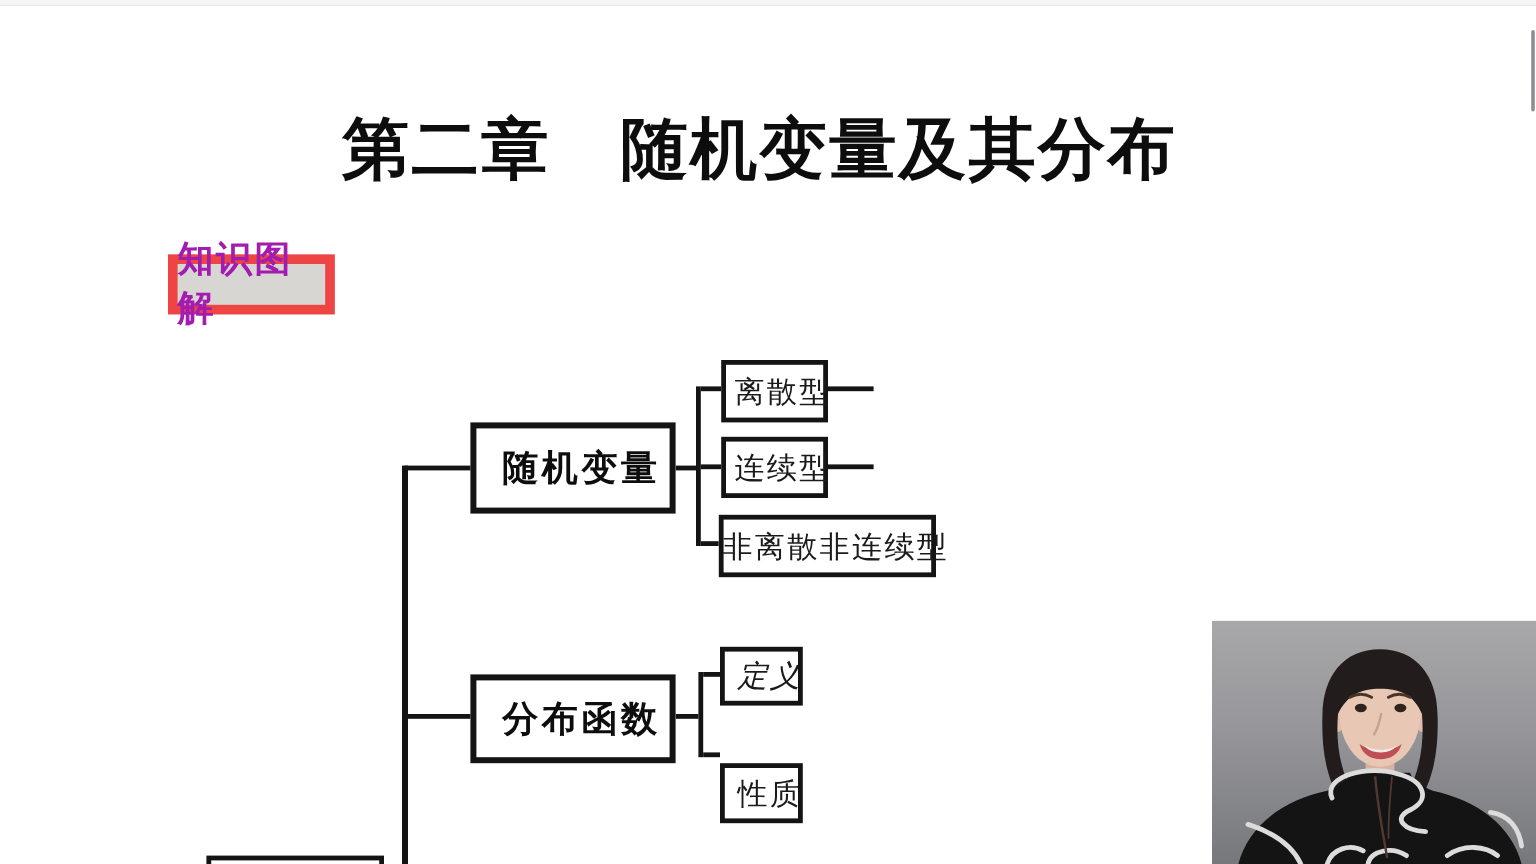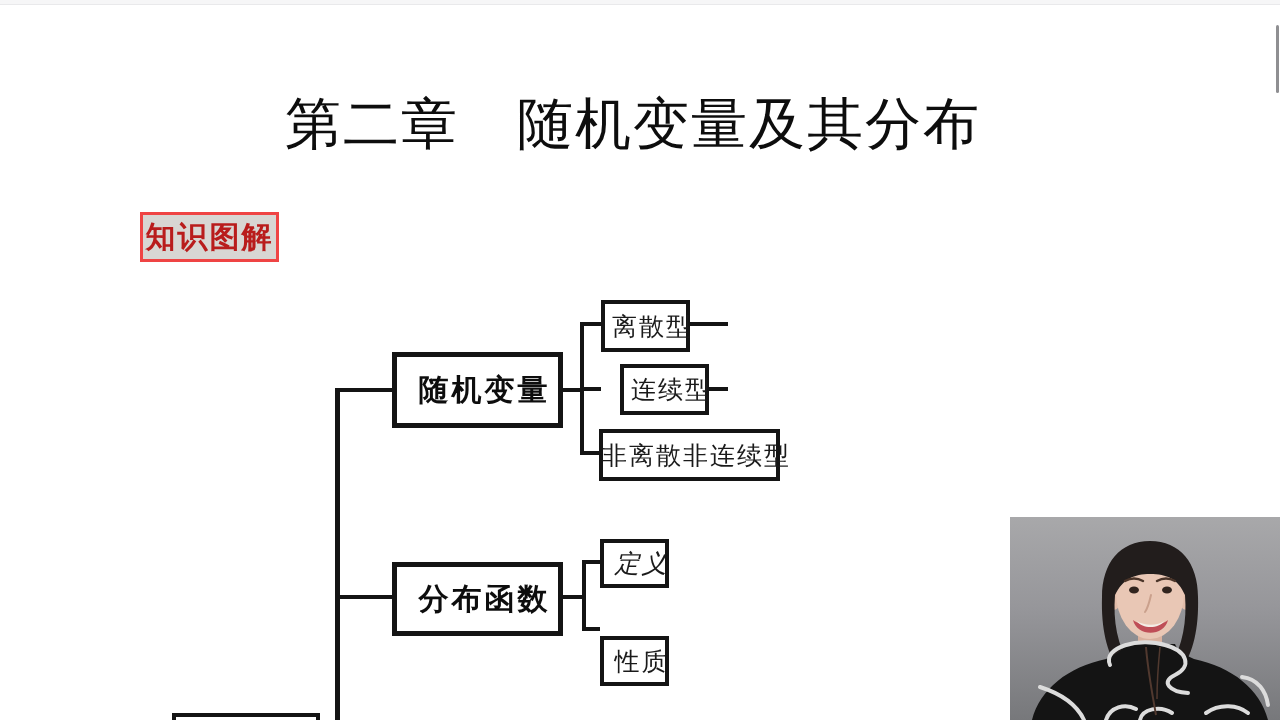--- a/index.html
+++ b/index.html
@@ -2,25 +2,25 @@
 <html><head>
 <meta charset="utf-8">
 <style>
   html,body{margin:0;padding:0;background:#ffffff;}
   .page{position:relative;width:1280px;height:720px;overflow:hidden;background:#ffffff;
         font-family:"Liberation Sans",sans-serif;color:#141414;}
   .top-strip{position:absolute;left:0;top:0;width:1280px;height:4px;background:#f6f6f7;
              border-bottom:1px solid #e9e9eb;}
   .scroll-thumb{position:absolute;left:1276px;top:25px;width:3px;height:68px;background:#8f8f92;border-radius:2px;}
   .title{position:absolute;left:285px;top:88px;width:700px;margin:0;
-         font-size:56px;line-height:72px;font-weight:400;letter-spacing:2px;color:#0d0d0d;
+         font-size:56px;line-height:72px;font-weight:700;letter-spacing:2px;color:#0d0d0d;
          font-family:"Liberation Sans",sans-serif;white-space:nowrap;}
   .kb-label{position:absolute;left:140px;top:212px;width:139px;height:50px;box-sizing:border-box;
-            background:#d8d6d3;border:3px solid #ef4444;display:flex;align-items:center;justify-content:center;
-            font-size:30px;font-weight:bold;letter-spacing:2px;color:#b91c1c;}
+            background:#d8d6d3;border:8px solid #ef4444;display:flex;align-items:center;justify-content:center;
+            font-size:30px;font-weight:bold;letter-spacing:2px;color:#a21caf;}
   .node{position:absolute;box-sizing:border-box;border:4px solid #141414;background:#ffffff;
         display:flex;align-items:center;justify-content:center;
         font-family:"Liberation Serif",serif;font-size:25px;color:#1a1a1a;letter-spacing:2px;white-space:nowrap;padding-left:14px;}
   .node.bold{border-width:5px;font-family:"Liberation Sans",sans-serif;font-weight:bold;
              font-size:30px;letter-spacing:3px;color:#0d0d0d;}
   .h-line{position:absolute;height:4px;background:#141414;}
   .v-line{position:absolute;width:4px;background:#141414;}
   .trunk{position:absolute;left:335px;top:388px;width:5px;height:332px;background:#141414;}
   .webcam{position:absolute;left:1010px;top:517px;width:270px;height:203px;overflow:hidden;}
 </style>
@@ -52,21 +52,21 @@
   <div class="v-line" style="left:582px;top:560px;height:71px;"></div>
   <div class="h-line" style="left:586px;top:560px;width:14px;"></div>
   <div class="h-line" style="left:586px;top:627px;width:14px;"></div>
 
   <div class="node bold" style="left:392px;top:352px;width:171px;height:76px;">
     <span>随机变量</span>
   </div>
   <div class="node" style="left:601px;top:300px;width:89px;height:52px;">
     <span>离散型</span>
   </div>
-  <div class="node" style="left:601px;top:364px;width:89px;height:51px;margin-left:19px;">
+  <div class="node" style="left:601px;top:364px;width:89px;height:51px;">
     <span>连续型</span>
   </div>
   <div class="node" style="left:599px;top:429px;width:181px;height:52px;">
     <span>非离散非连续型</span>
   </div>
   <div class="node bold" style="left:392px;top:562px;width:171px;height:74px;">
     <span>分布函数</span>
   </div>
   <div class="node" style="left:600px;top:539px;width:69px;height:49px;font-style:italic;">
     <span>定义</span>

